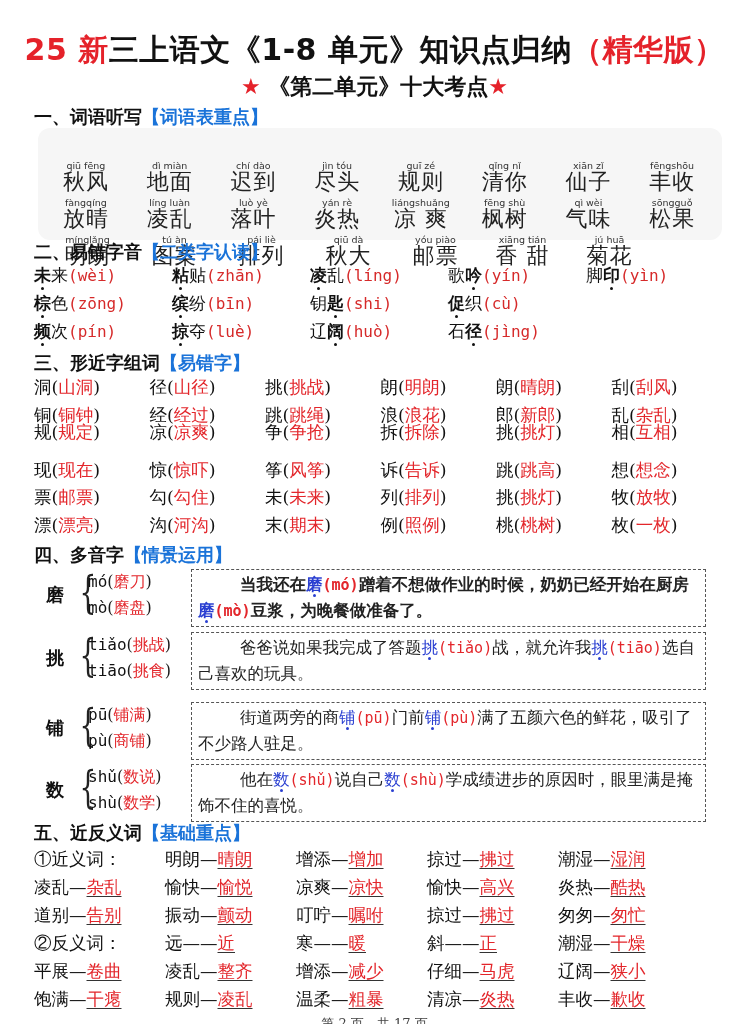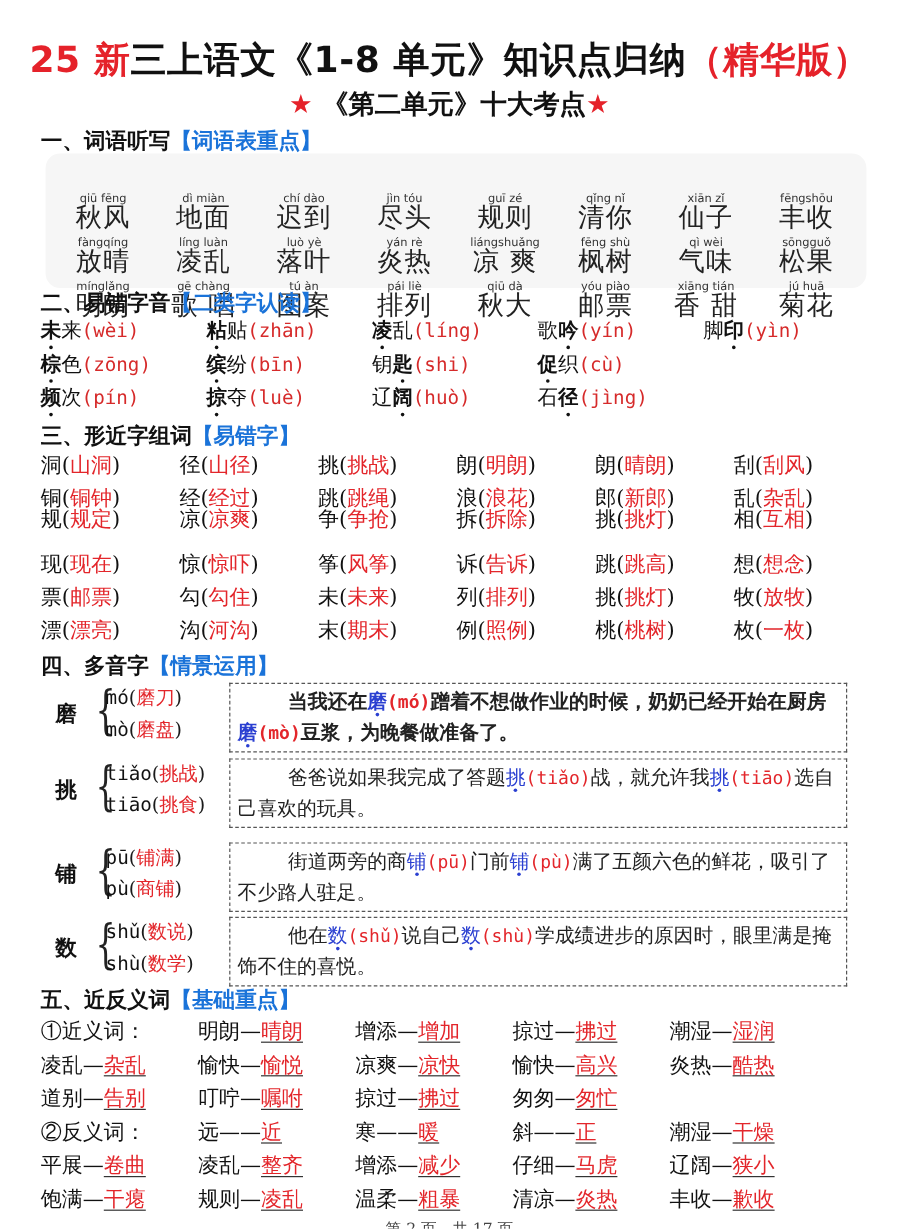--- a/index.html
+++ b/index.html
@@ -143,24 +143,20 @@
           <span class="py">sōngguǒ</span>
           <span class="hz">松果</span>
         </div>
       </div>
       <div class="vocab-row">
         <div class="vocab-cell">
           <span class="py">mínglǎng</span>
           <span class="hz">明朗</span>
         </div>
         <div class="vocab-cell">
-          <span class="py">gē chàng</span>
-          <span class="hz">歌 唱</span>
-        </div>
-        <div class="vocab-cell">
           <span class="py">tú àn</span>
           <span class="hz">图案</span>
         </div>
         <div class="vocab-cell">
           <span class="py">pái liè</span>
           <span class="hz">排列</span>
         </div>
         <div class="vocab-cell">
           <span class="py">qiū dà</span>
           <span class="hz">秋大</span>
@@ -315,20 +311,21 @@
     </div>
     <div class="syn-row" style="top: 875px;">
       <div class="syn-cell"><span class="a">凌乱—</span><span class="b">杂乱</span></div>
       <div class="syn-cell"><span class="a">愉快—</span><span class="b">愉悦</span></div>
       <div class="syn-cell"><span class="a">凉爽—</span><span class="b">凉快</span></div>
       <div class="syn-cell"><span class="a">愉快—</span><span class="b">高兴</span></div>
       <div class="syn-cell"><span class="a">炎热—</span><span class="b">酷热</span></div>
     </div>
     <div class="syn-row" style="top: 903px;">
       <div class="syn-cell"><span class="a">道别—</span><span class="b">告别</span></div>
+      <div class="syn-cell"><span class="a">振动—</span><span class="b">颤动</span></div>
       <div class="syn-cell"><span class="a">叮咛—</span><span class="b">嘱咐</span></div>
       <div class="syn-cell"><span class="a">掠过—</span><span class="b">拂过</span></div>
       <div class="syn-cell"><span class="a">匆匆—</span><span class="b">匆忙</span></div>
     </div>
     <div class="syn-row" style="top: 931px;">
       <div class="syn-cell"><span class="a">②反义词：</span></div>
       <div class="syn-cell"><span class="a">远——</span><span class="b">近</span></div>
       <div class="syn-cell"><span class="a">寒——</span><span class="b">暖</span></div>
       <div class="syn-cell"><span class="a">斜——</span><span class="b">正</span></div>
       <div class="syn-cell"><span class="a">潮湿—</span><span class="b">干燥</span></div>

